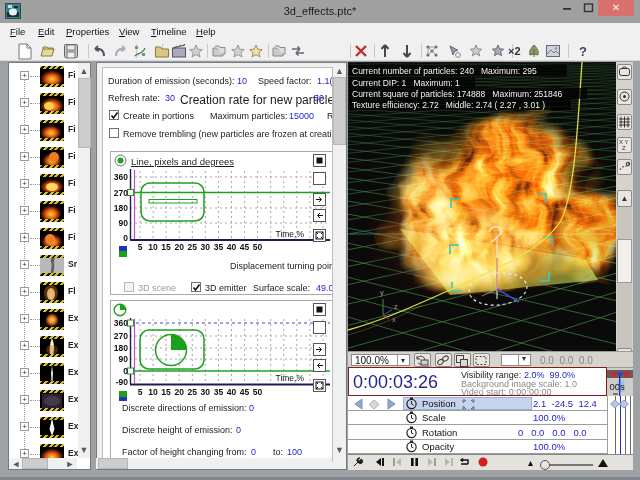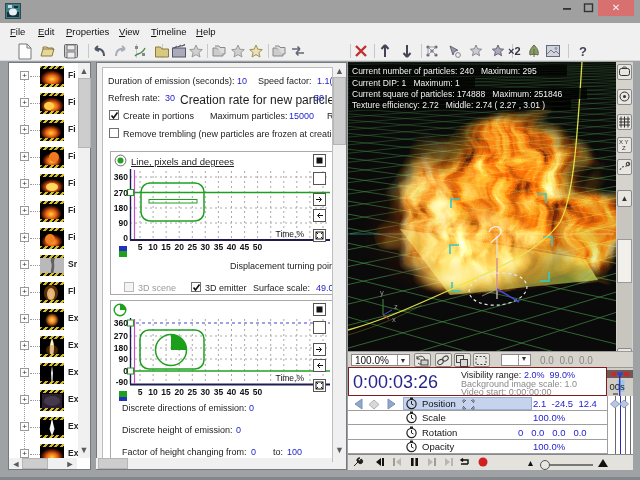--- a/index.html
+++ b/index.html
@@ -51,20 +51,21 @@
 
 <div class="abs" id="titlebar"></div>
 <div class="abs" id="appicon">
       <svg width="14" height="14">
         <rect x="1" y="8" width="12" height="5" fill="#16303a"></rect>
         <ellipse cx="7" cy="8" rx="4" ry="3.5" fill="#e8f0f2"></ellipse>
         <rect x="2" y="1" width="4" height="3" fill="#c8d8e0"></rect>
         <rect x="8" y="2" width="4" height="2" fill="#1a2a30"></rect>
       </svg>
     </div>
+<div class="abs" id="title">3d_effects.ptc*</div>
 <div class="abs" id="mm">
  <svg width="62" height="17">
         <rect x="27" y="8" width="8" height="1.8" fill="#333"></rect>
         <rect x="48.5" y="4" width="8" height="7.5" fill="none" stroke="#333" stroke-width="1.4"></rect>
       </svg>
 </div>
 <div class="abs" id="closebtn">✕</div>
 
 <div class="abs" id="menubar">
  <span class="mi" style="left:10px"><u>F</u>ile</span>

